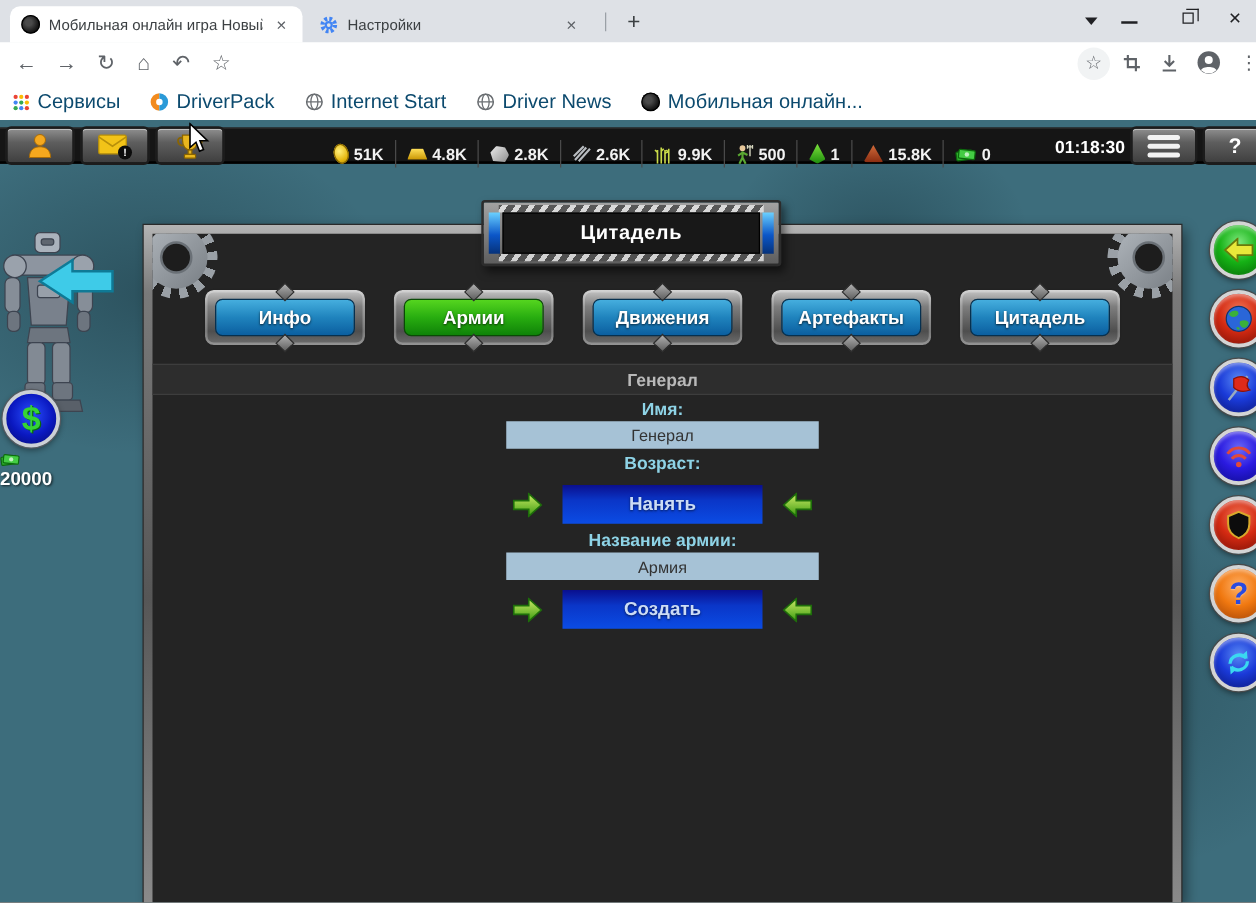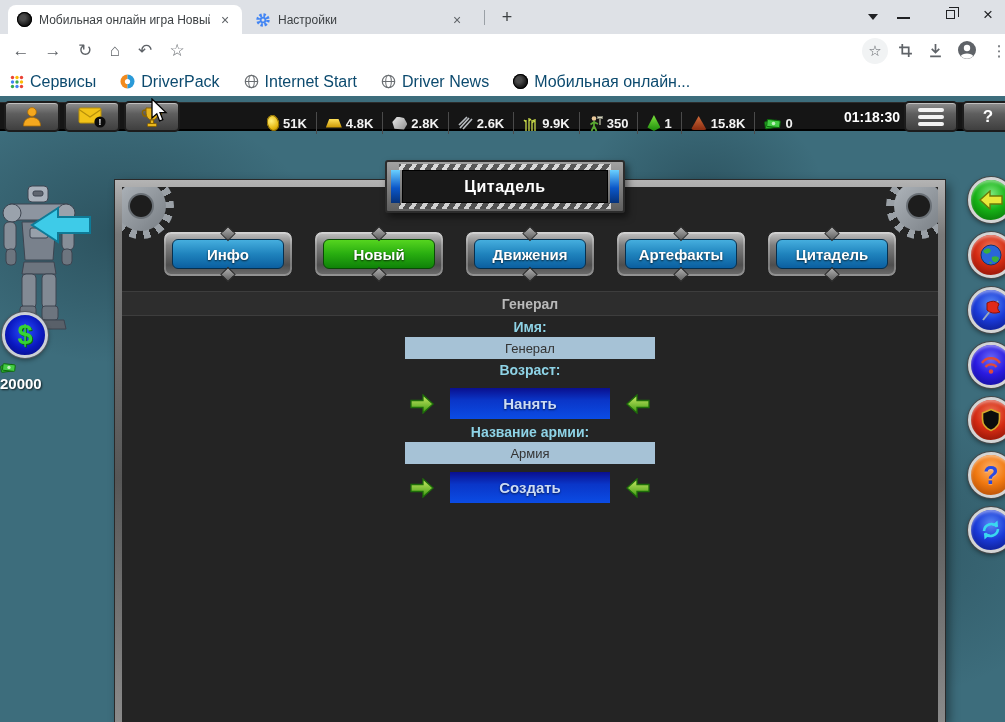--- a/index.html
+++ b/index.html
@@ -290,21 +290,21 @@
             <path d="M3,15 V4 M6,15 V2 M9,15 V4 M12,15 V3 M3,6 l-2,-2 M6,5 l2,-2 M9,7 l2,-2 M12,6 l-2,-2" stroke="#cadb4a" stroke-width="1.3" fill="none"></path>
           </svg>
         <span>9.9K</span>
         </span>
       <span class="res">
         <svg width="14" height="17" viewBox="0 0 14 17">
             <path d="M11,1 V10 M9,2.5 h4 M9,1 v3 M13,1 v3" stroke="#d8d8c0" stroke-width="1.1" fill="none"></path>
             <circle cx="5" cy="3.5" r="2.3" fill="#e8c89a"></circle>
             <path d="M5,6 V11 M5,7 L1.5,9.5 M5,7 L9,9 M5,11 L2.5,16 M5,11 L7.5,16" stroke="#5aa832" stroke-width="1.7" fill="none"></path>
           </svg>
-        <span>350</span>
+        <span>500</span>
         </span>
       <span class="res">
           <span class="gem-i"></span>
           <span>1</span>
         </span>
       <span class="res">
           <span class="clay-i"></span>
           <span>15.8K</span>
         </span>
       <span class="res">
@@ -410,21 +410,21 @@
             <div class="gear-teeth"></div>
             <div class="gear-disc"></div>
             <div class="gear-hub"></div>
           </div>
 
         <div class="ptabs">
           <div class="tabframe">
               <div class="tabbtn blue">Инфо</div>
             </div>
           <div class="tabframe">
-              <div class="tabbtn green">Новый</div>
+              <div class="tabbtn green">Армии</div>
             </div>
           <div class="tabframe">
               <div class="tabbtn blue">Движения</div>
             </div>
           <div class="tabframe">
               <div class="tabbtn blue">Артефакты</div>
             </div>
           <div class="tabframe">
               <div class="tabbtn blue">Цитадель</div>
             </div>

